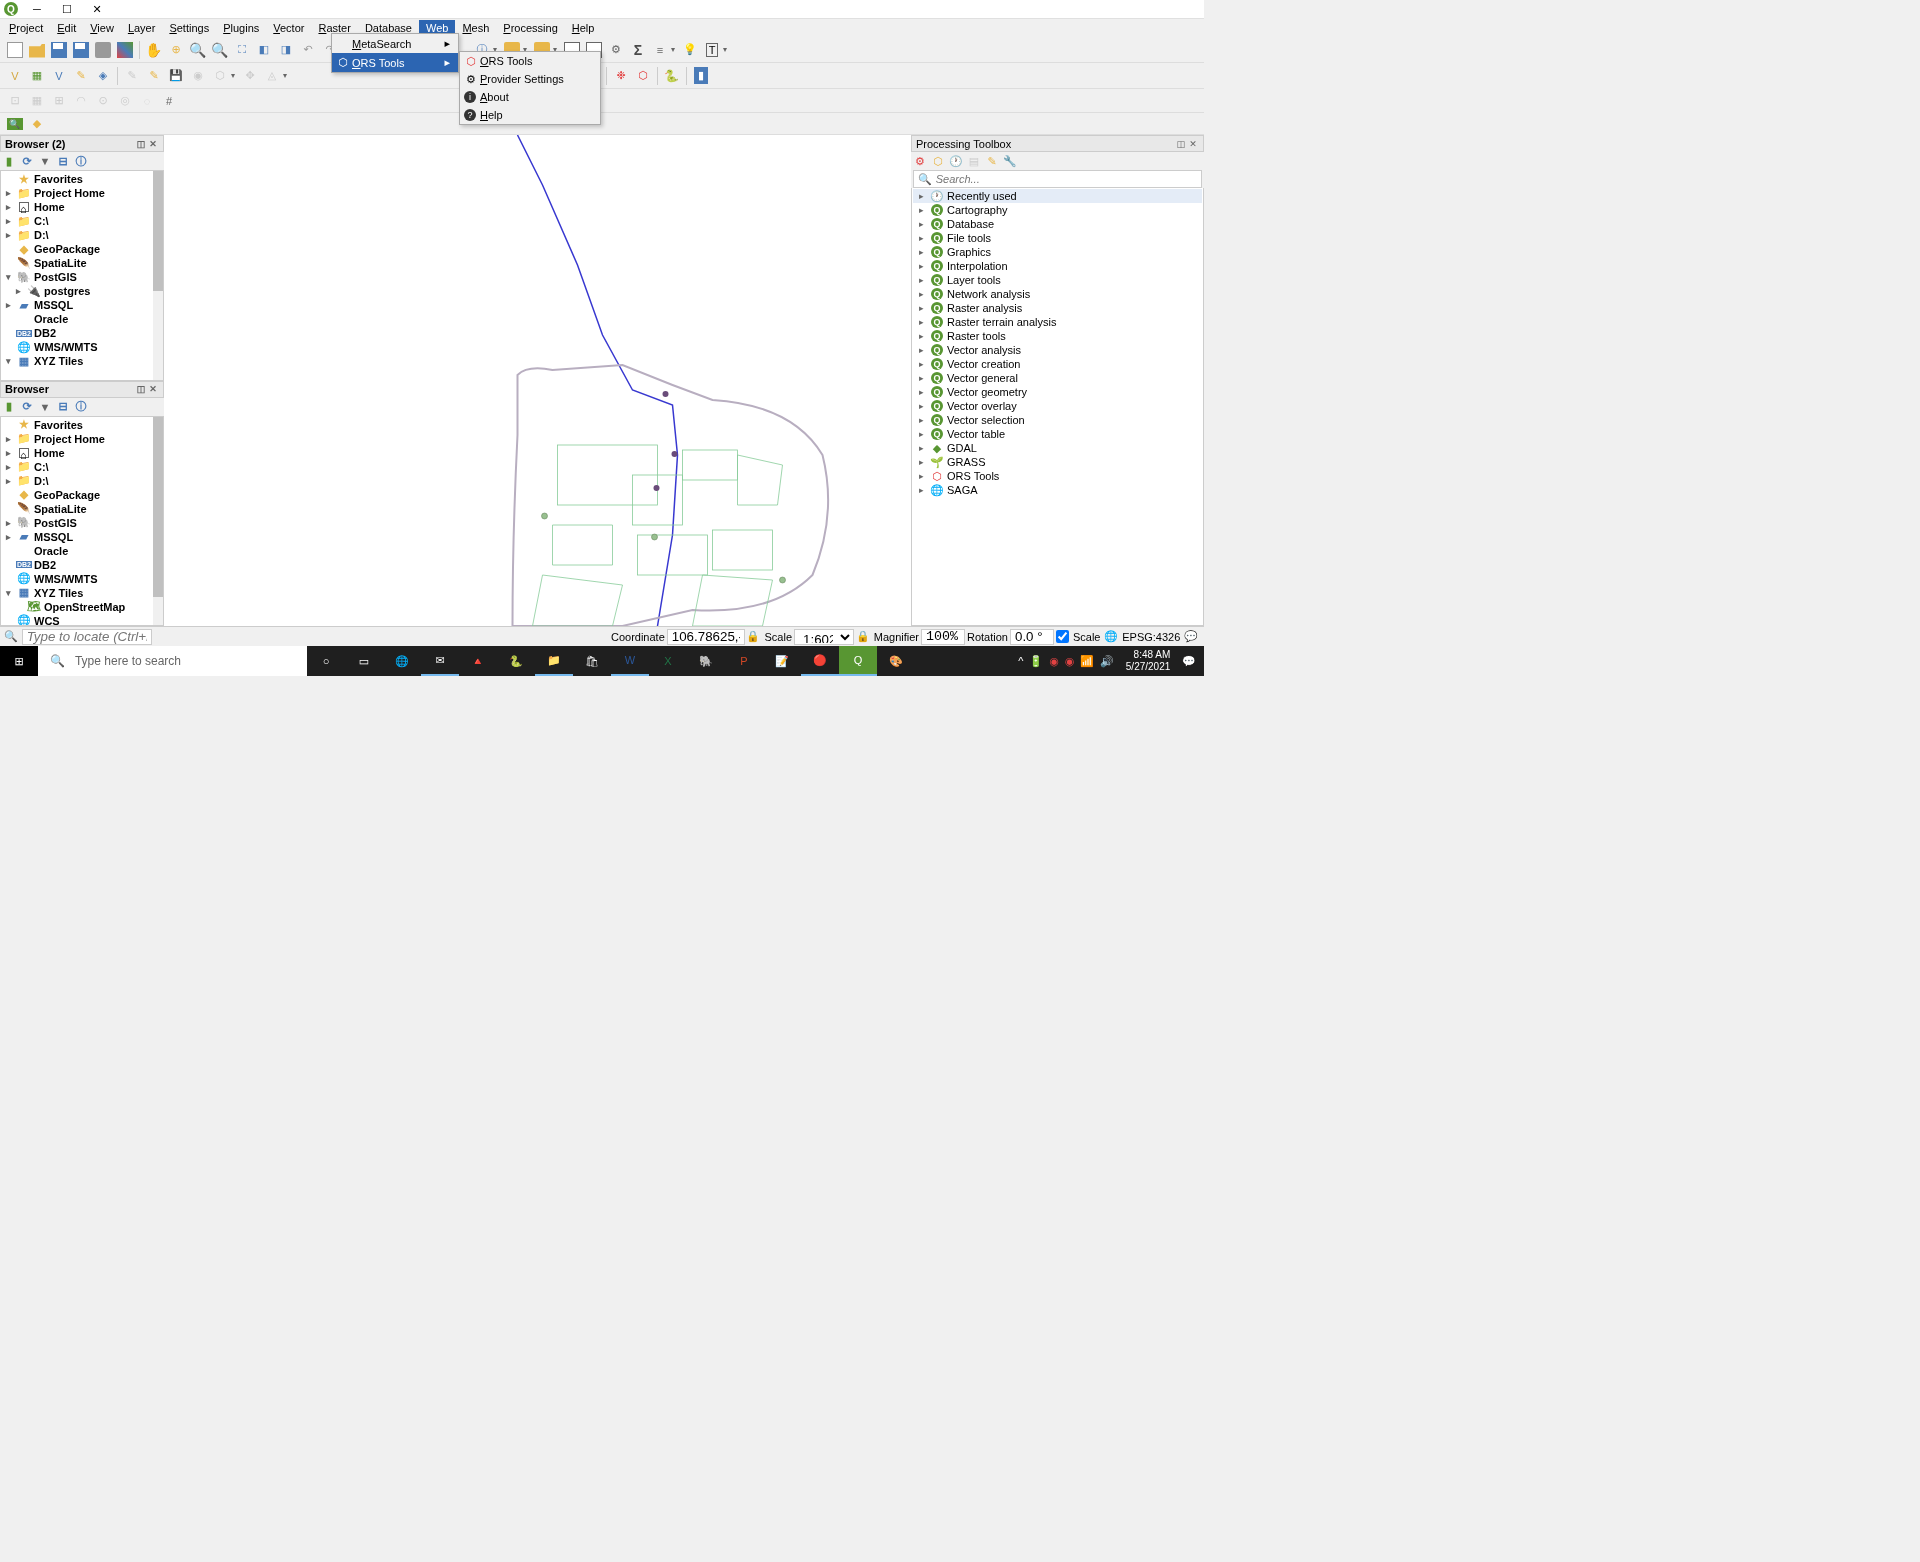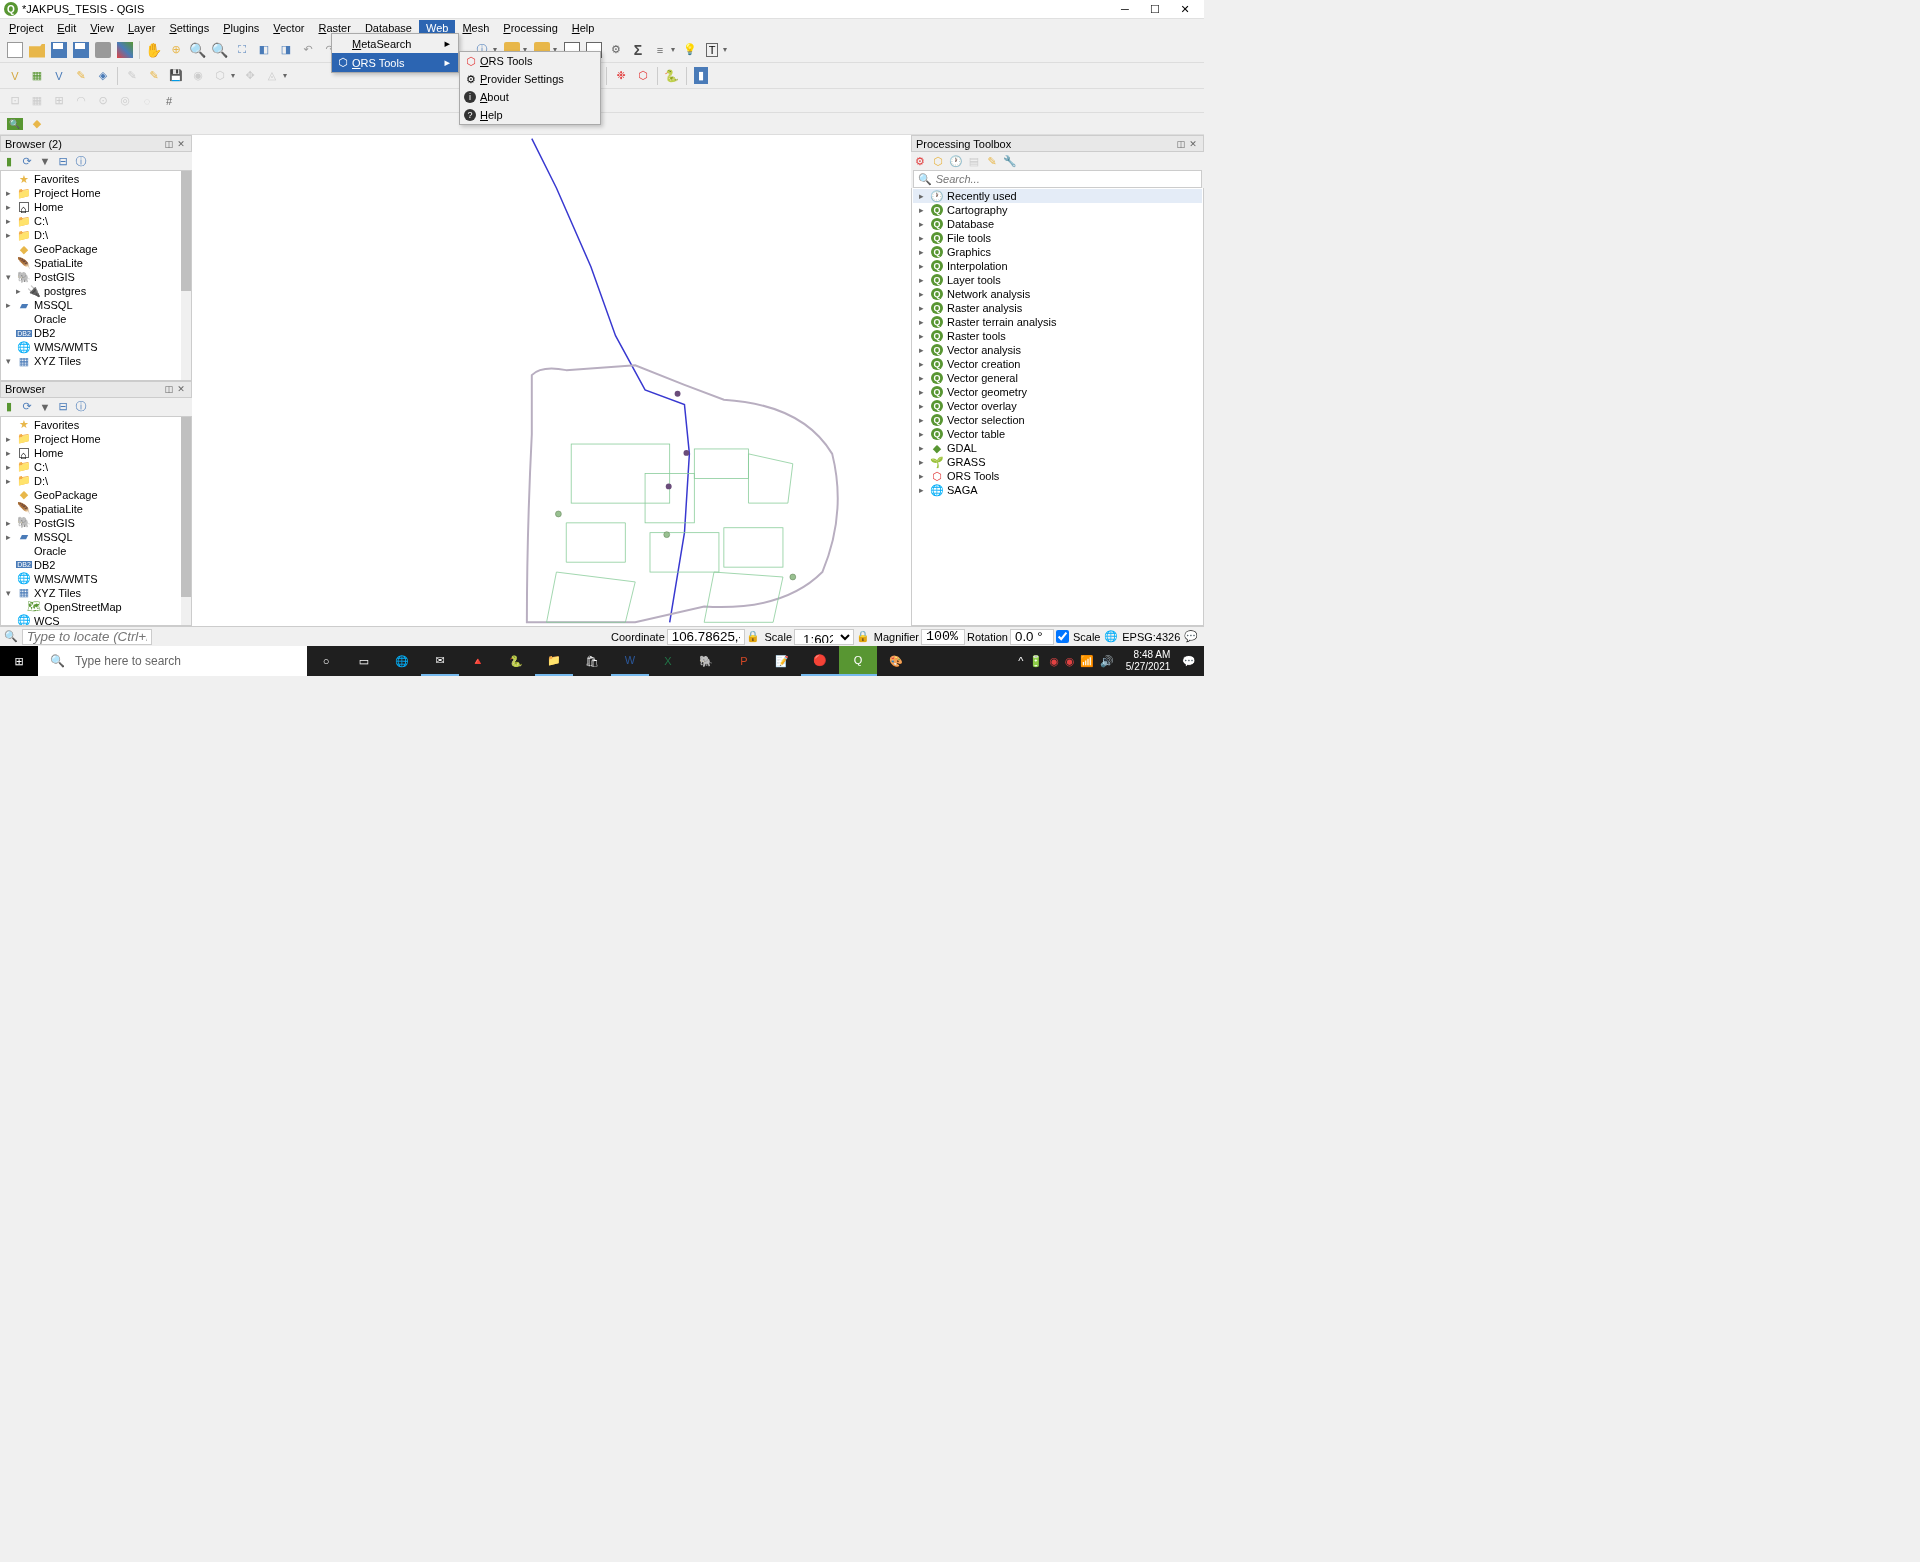--- a/index.html
+++ b/index.html
@@ -41,21 +41,21 @@
 .ic-print { background: #999; border-radius: 2px; }
 .ic-hand { color: #e8b74a; font-size: 14px; }
 .ic-zoom { color: #4a7bb8; font-size: 14px; }
 .ic-sigma { color: #4a4a4a; font-size: 14px; font-weight: bold; }
 .ic-yellow { background: #e8b74a; border-radius: 2px; }
 .ic-table { background: #fff; border: 1px solid #666; }
 .ic-py { color: #3776ab; font-size: 12px; }
 
 
 .main-area { display: flex; height: 491px; }
-.left-panels { width: 192px; display: flex; flex-direction: column; background: #f0f0f0; }
+.left-panels { width: 164px; display: flex; flex-direction: column; background: #f0f0f0; font-weight: bold; }
 .panel-header { height: 17px; background: #e8e8e8; border: 1px solid #ccc; display: flex; align-items: center; padding: 0 4px; font-size: 11px; }
 .panel-header .ph-title { flex: 1; }
 .panel-header .ph-btn { width: 12px; height: 12px; display: flex; align-items: center; justify-content: center; cursor: pointer; font-size: 9px; color: #666; }
 .panel-toolbar { height: 18px; display: flex; align-items: center; padding: 0 2px; gap: 4px; }
 .panel-toolbar .pt-btn { width: 14px; height: 14px; cursor: pointer; display: flex; align-items: center; justify-content: center; font-size: 11px; }
 .tree { flex: 1; overflow-y: auto; background: #fff; border: 1px solid #ccc; padding: 1px; position: relative; }
 .tree-scroll { position: absolute; right: 0; top: 0; width: 10px; height: 100%; background: #f0f0f0; }
 .tree-scroll .thumb { position: absolute; width: 10px; background: #c0c0c0; }
 .tree-item { height: 14px; display: flex; align-items: center; padding-left: 4px; cursor: pointer; font-size: 11px; white-space: nowrap; }
 .tree-item .tree-exp { width: 10px; color: #666; font-size: 9px; }
@@ -92,21 +92,20 @@
 .taskbar .task-btn { width: 38px; height: 30px; display: flex; align-items: center; justify-content: center; cursor: pointer; }
 .taskbar .task-btn.active { border-bottom: 2px solid #76b9ed; }
 .taskbar .tray { margin-left: auto; display: flex; align-items: center; padding-right: 8px; gap: 6px; }
 .taskbar .clock { text-align: right; line-height: 12px; font-size: 10px; padding: 0 6px; }
 </style>
 </head>
 <body>
 
 <div class="titlebar">
   <div class="qgis-icon">Q</div>
-  <div class="title">*JAKPUS_TESIS - QGIS</div>
   <div class="win-btn">─</div>
   <div class="win-btn">☐</div>
   <div class="win-btn">✕</div>
 </div>
 
 <div class="menubar" id="menubar">
     <div class="menu-item"><u>P</u>roject</div>
     <div class="menu-item"><u>E</u>dit</div>
     <div class="menu-item"><u>V</u>iew</div>
     <div class="menu-item"><u>L</u>ayer</div>

